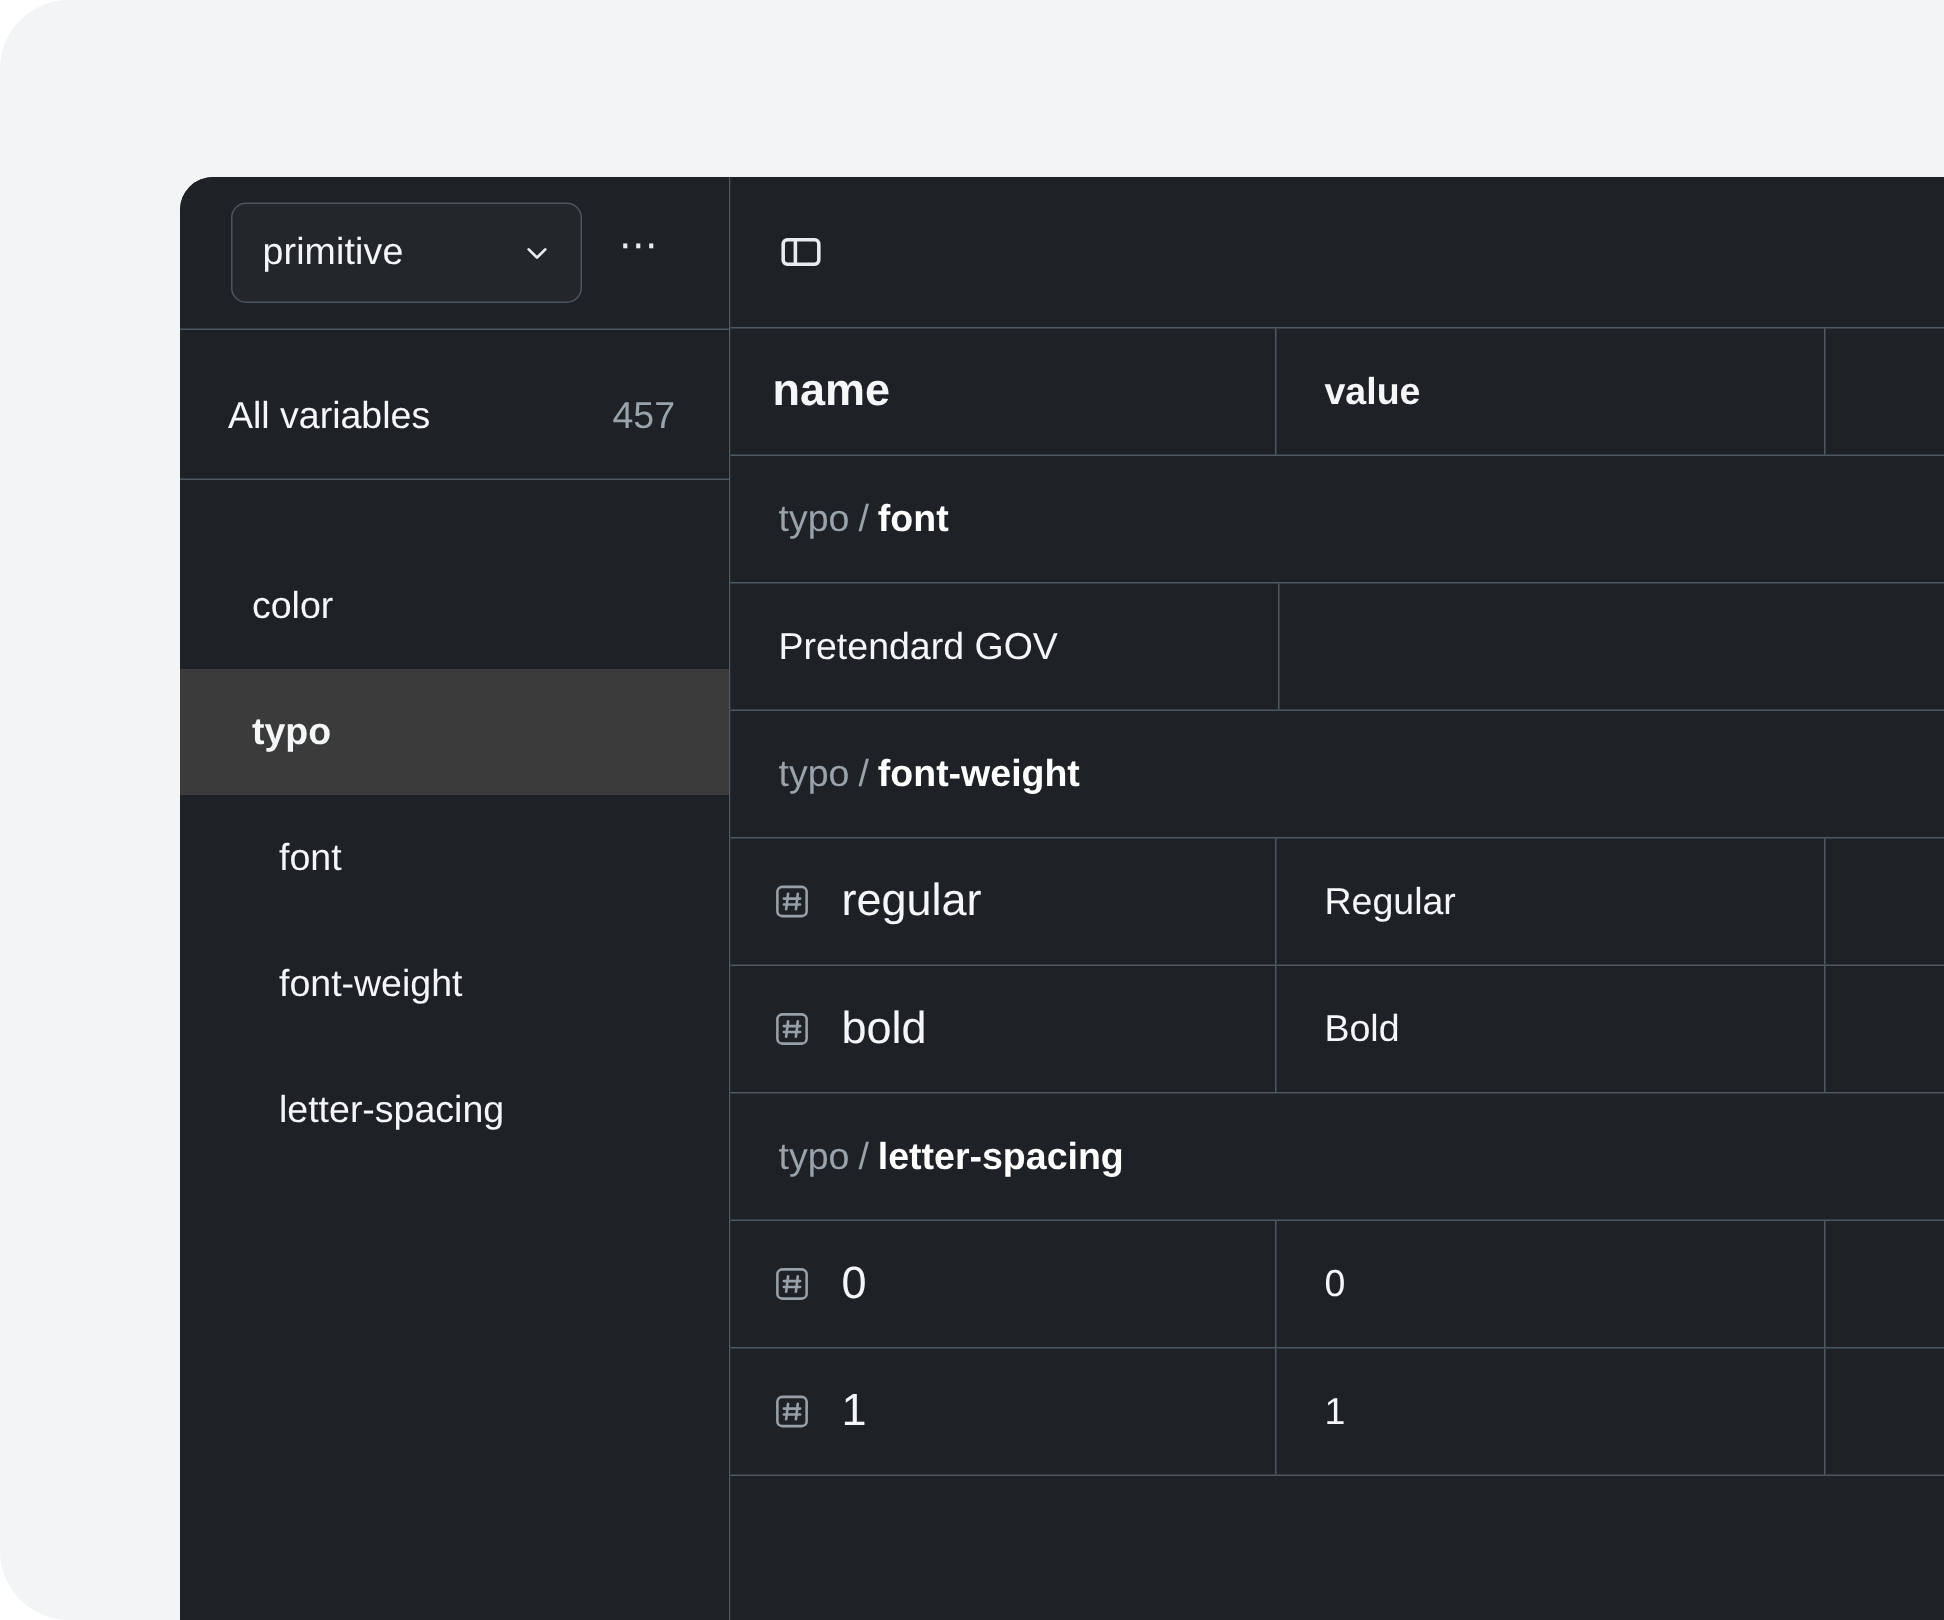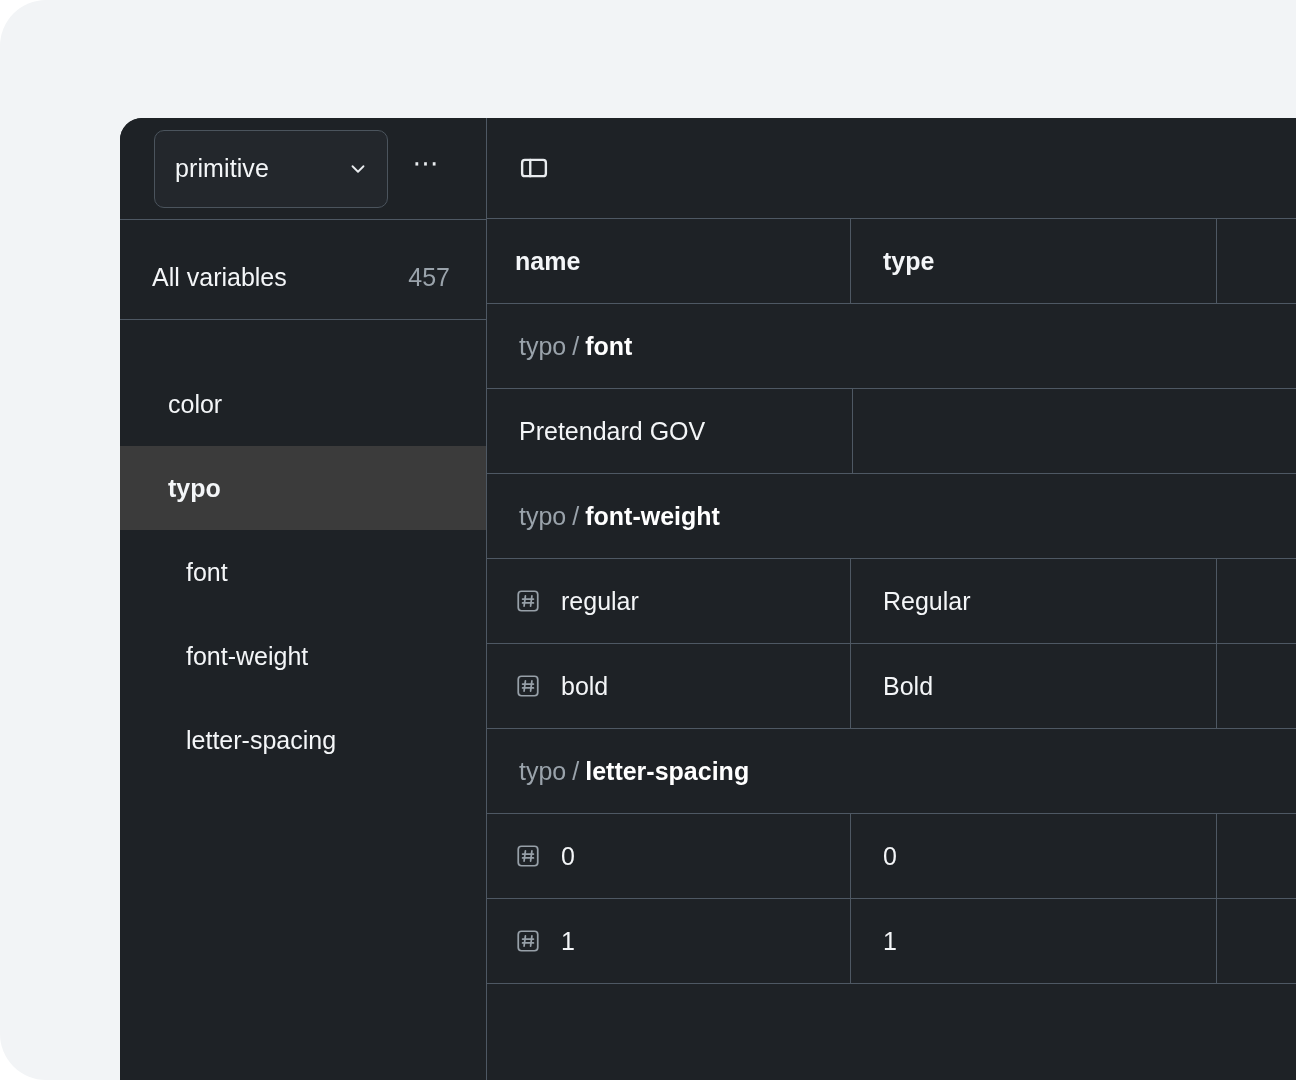--- a/index.html
+++ b/index.html
@@ -56,21 +56,21 @@
     height: 101px;
     flex: 0 0 101px;
     display: flex;
     align-items: center;
     padding-left: 34px;
     box-sizing: border-box;
   }
 
   .collection-select {
     width: 234px;
-    height: 78px;
+    height: 67px;
     box-sizing: border-box;
     border: 1.5px solid #4b545d;
     border-radius: 10px;
     background: #23272c;
     display: flex;
     align-items: center;
     padding: 0 18px 0 20px;
     justify-content: space-between;
     cursor: pointer;
   }
@@ -180,21 +180,21 @@
     border-bottom: 1.5px solid #4e5863;
   }
   .cell-name {
     width: 364px;
     flex: 0 0 364px;
     box-sizing: border-box;
     display: flex;
     align-items: center;
     padding-left: 28px;
     border-right: 1.5px solid #4e5863;
-    font-size: 25px;
+    font-size: 30px;
     color: #f4f6f8;
   }
   .cell-value {
     width: 366px;
     flex: 0 0 366px;
     box-sizing: border-box;
     display: flex;
     align-items: center;
     padding-left: 32px;
     border-right: 1.5px solid #4e5863;
@@ -281,21 +281,21 @@
           <svg class="panel-icon" viewBox="0 0 24 24" fill="none" stroke="#e9ecef" stroke-width="1.9" stroke-linecap="round" stroke-linejoin="round">
             <rect x="2.5" y="5.5" width="19" height="13" rx="2.2"></rect>
             <line x1="9" y1="5.5" x2="9" y2="18.5"></line>
           </svg>
         </span>
       </div>
 
       <div class="table-body">
         <div class="trow header">
           <div class="cell-name">name</div>
-          <div class="cell-value">type</div>
+          <div class="cell-value">value</div>
           <div class="cell-extra"></div>
         </div>
         <div id="table-rows">
             <div class="trow group">
               <div class="group-cell">
                 <span class="group-prefix">typo</span>
                 <span class="group-sep">/</span>
                 <span class="group-name">font</span>
               </div>
             </div>

